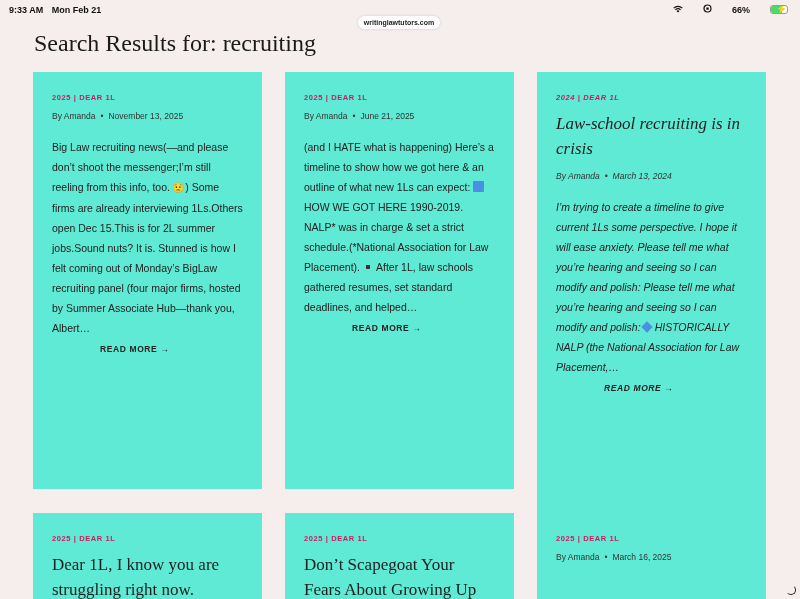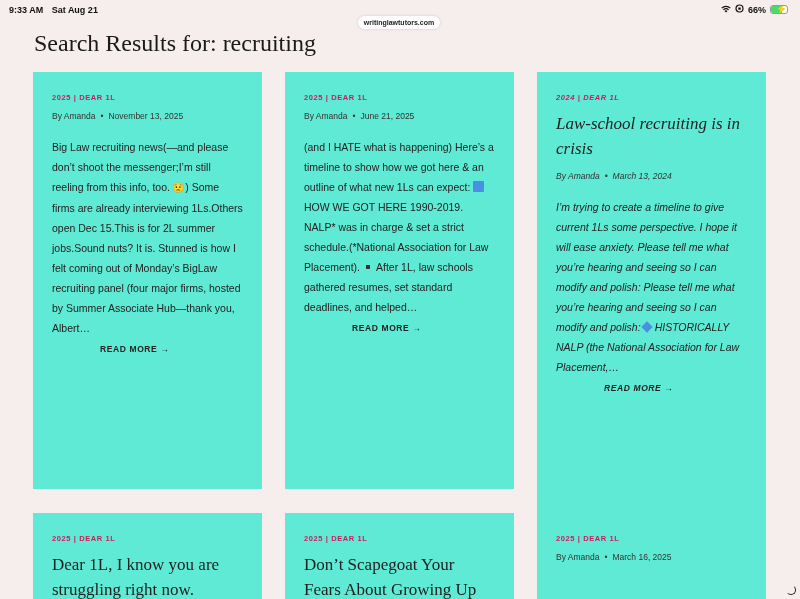--- a/index.html
+++ b/index.html
@@ -9,21 +9,21 @@
     font-family: "Liberation Sans", sans-serif;
     color: #1f1f1f;
     position: relative;
   }
   .status-bar {
     position: absolute; top: 0; left: 0; width: 800px; height: 20px;
     font-size: 9px; font-weight: bold; color: #111;
   }
   .status-left { position: absolute; left: 9px; top: 5px; }
   .status-left span { margin-right: 6px; }
-  .status-right { position: absolute; right: 12px; top: 4px; display: flex; align-items: center; gap: 4px; }
+  .status-right { position: absolute; right: 12px; top: 4px; display: flex; align-items: center; gap: 20px; }
   .battery {
     width: 18px; height: 9px; border: 1px solid #999; border-radius: 3px;
     position: relative; overflow: hidden; background: #fff;
   }
   .battery .fill { position: absolute; left: 0; top: 0; bottom: 0; width: 66%; background: #4cd964; }
   .battery .bolt { position: absolute; left: 5px; top: -2px; font-size: 9px; color: #111; }
   .url-pill {
     position: absolute; top: 16px; left: 358px; width: 82px; height: 13px;
     background: #fff; border-radius: 7px; box-shadow: 0 0 3px rgba(0,0,0,0.15);
     font-size: 7px; font-weight: bold; text-align: center; line-height: 13px; color: #222;
@@ -56,21 +56,21 @@
   .diamond-icon { display: inline-block; width: 8px; height: 8px; background: #4a90e2; transform: rotate(45deg); margin: 0 4px 0 2px; vertical-align: 0px; }
   .bullet-icon { display: inline-block; width: 4px; height: 4px; background: #333; margin: 0 6px; vertical-align: 2px;}
   .spinner { position: absolute; right: 4px; bottom: 4px; width: 10px; height: 10px; border: 1.5px solid transparent; border-bottom-color: #222; border-right-color: #222; border-radius: 50%; }
 </style>
 </head>
 <body>
 
 <div class="status-bar">
   <div class="status-left">
     <span>9:33 AM</span>
-    <span>Sat Aug 21</span>
+    <span>Mon Feb 21</span>
   </div>
   <div class="status-right">
     <span>
       <svg width="10" height="8" viewBox="0 0 10 8">
           <path d="M5 7.5 L3.5 6 A2 2 0 0 1 6.5 6 Z" fill="#111"></path>
           <path d="M2 4.5 A4.3 4.3 0 0 1 8 4.5 L7.2 5.3 A3.2 3.2 0 0 0 2.8 5.3 Z" fill="#111"></path>
           <path d="M0.3 2.7 A6.7 6.7 0 0 1 9.7 2.7 L8.9 3.5 A5.6 5.6 0 0 0 1.1 3.5 Z" fill="#111"></path>
         </svg>
     </span>
     <span>

